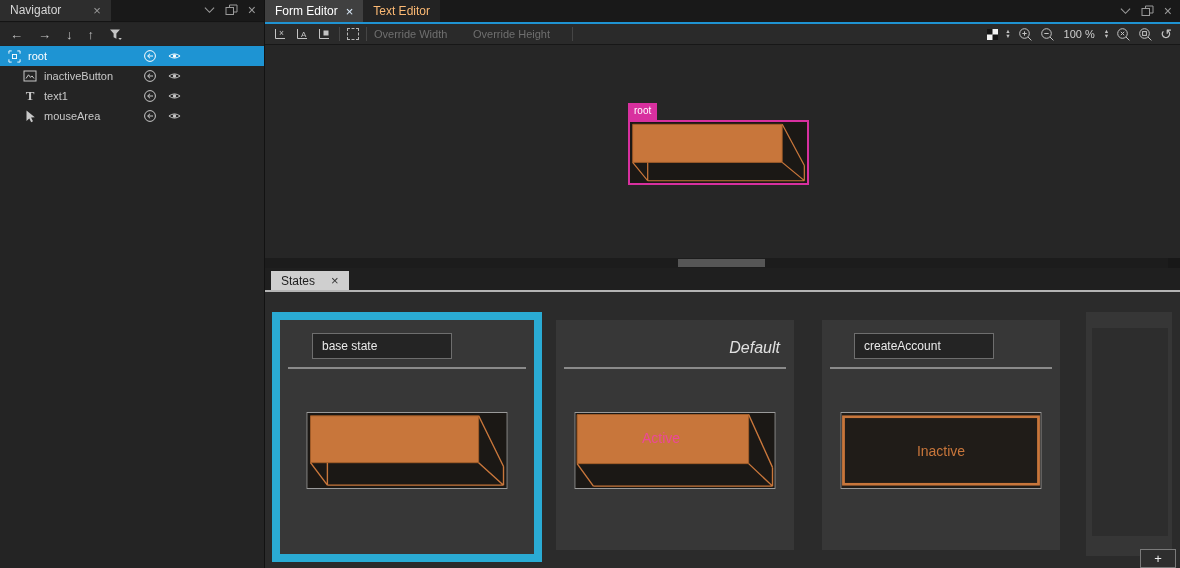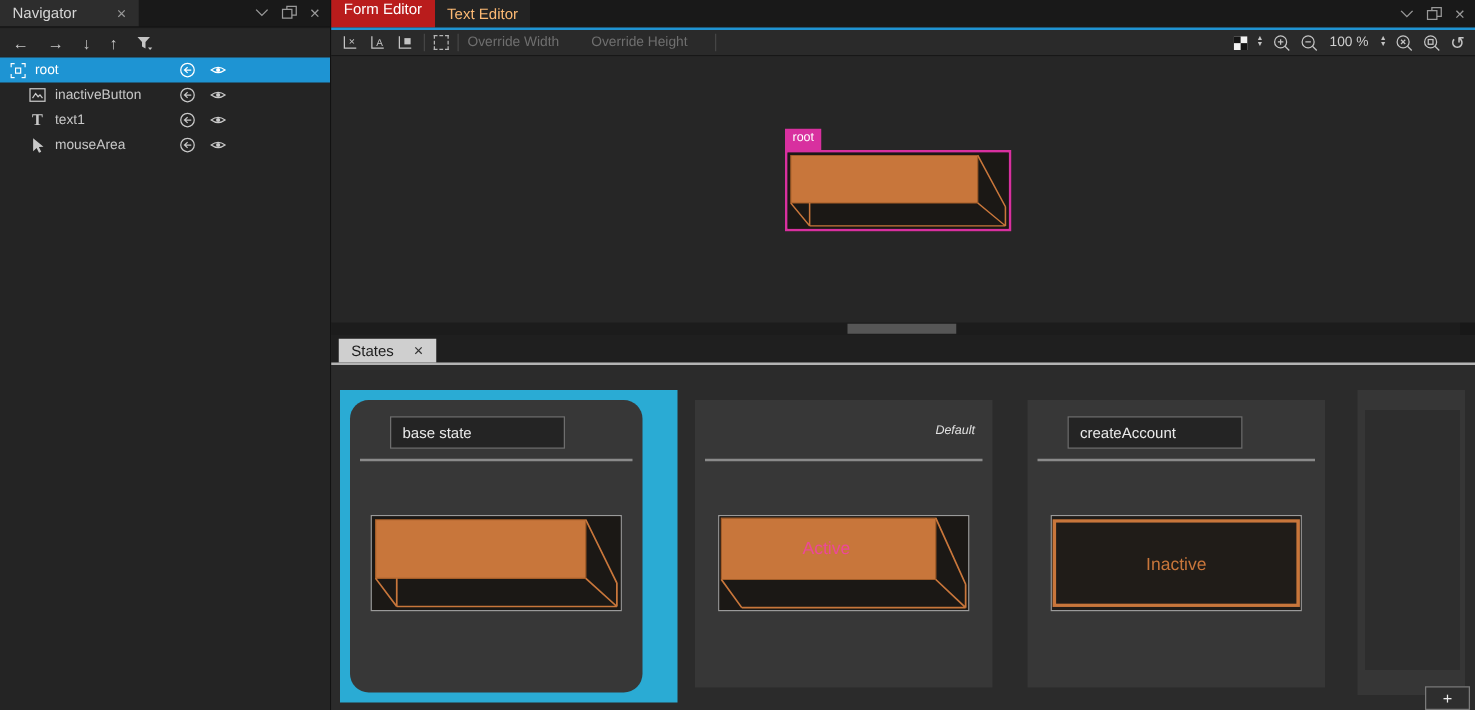--- a/index.html
+++ b/index.html
@@ -28,21 +28,21 @@
   .nav-row { position:relative; height:20px; display:flex; align-items:center; color:#c8c8c8; }
   .nav-row.selected { background:#1e94d3; color:#ffffff; }
   .nav-row .ni { display:flex; align-items:center; justify-content:center; width:16px; margin-left:6px; color:inherit; }
   .nav-row.child .ni { margin-left:22px; }
   .nav-row .nlabel { margin-left:6px; font-size:11px; }
   .nav-row .rowicons { position:absolute; left:143px; display:flex; gap:11px; align-items:center; color:inherit; }
   .t-icon { font-family:"Liberation Serif", serif; font-weight:bold; font-size:13px; }
 
   
   .editor { position:absolute; left:265px; top:0; width:915px; height:268px; background:#262626; }
-  .tab-active-blue { background:#b91c1c; color:#ffffff;flex-direction:column; }
+  .tab-active-blue { background:#404040; color:#ffffff; }
   .tab-active-blue .close { color:#dfeefd; }
   .accent-line { position:absolute; left:0; top:22px; width:100%; height:2px; background:#1f93d2; }
   .etoolbar { position:absolute; left:0; top:24px; width:100%; height:21px; background:#2a2a2a; border-bottom:1px solid #171717; display:flex; align-items:center; padding:0 8px; gap:7px; color:#c4c4c4; }
   .sep { width:1px; height:14px; background:#454545; }
   .ov-input { width:92px; height:16px; background:transparent; border:none; outline:none; color:#cccccc; font-size:11px; font-family:"Liberation Sans", sans-serif; }
   .ov-input::placeholder { color:#6f6f6f; }
   .spacer { flex:1; }
   .spin { display:flex; flex-direction:column; justify-content:center; line-height:4.6px; font-size:5.5px; color:#c4c4c4; letter-spacing:0; }
   .zoom-text { font-size:11px; color:#cfcfcf; padding:0 2px; }
   .undo-glyph { font-size:14px; color:#c4c4c4; line-height:1; }
@@ -60,23 +60,23 @@
   
   .states { position:absolute; left:265px; top:268px; width:915px; height:300px; background:#2b2b2b; }
   .states .tabbar { height:22px; background:#1f1f1f; }
   .states-tab { background:#cfcfcf; color:#1d1d1d; height:19px; }
   .states-tab .close { color:#333333; }
   .states-underline { position:absolute; left:0; top:22px; width:100%; height:2px; background:#b4b4b4; }
   .states-body { position:absolute; left:0; top:24px; width:100%; height:276px; background:#2b2b2b; }
 
   .swrap { position:absolute; left:7px; top:20px; width:270px; height:250px; background:#2aabd4; }
   .scell { position:absolute; background:#373737; }
-  .swrap .scell { left:8px; top:8px; width:234px; height:234px;border-radius:15px; }
+  .swrap .scell { left:8px; top:8px; width:254px; height:234px; }
   .scell .name-input { position:absolute; left:32px; top:13px; width:140px; height:26px; background:#242424; border:1px solid #6e6e6e; color:#eaeaea; font-size:12px; padding:0 9px; font-family:"Liberation Sans", sans-serif; outline:none; }
-  .scell .default-badge { position:absolute; right:14px; top:19px; font-style:italic; font-size:10px; color:#e0e0e0; }
+  .scell .default-badge { position:absolute; right:14px; top:19px; font-style:italic; font-size:16px; color:#e0e0e0; }
   .scell .divider { position:absolute; left:8px; right:8px; top:47px; height:2px; background:#8a8a8a; }
   .preview { position:absolute; left:50%; transform:translateX(-50%); top:92px; width:201px; height:77px; border:1px solid #9a9a9a; background:#1b1815; }
   .preview svg { width:100%; height:100%; }
   .pv-text { position:absolute; left:0; top:0; width:86%; height:66%; display:flex; align-items:center; justify-content:center; color:#ec4899; font-size:14px; }
   .pv-text.inactive { width:100%; height:100%; color:#c8763b; }
 
   .cell-login { left:291px; top:28px; width:238px; height:230px; }
   .cell-create { left:557px; top:28px; width:238px; height:230px; }
   .cell-partial { left:821px; top:20px; width:86px; height:244px; background:#363636; }
   .cell-partial .empty-rect { position:absolute; left:6px; top:16px; width:76px; height:208px; background:#2d2d2d; }

